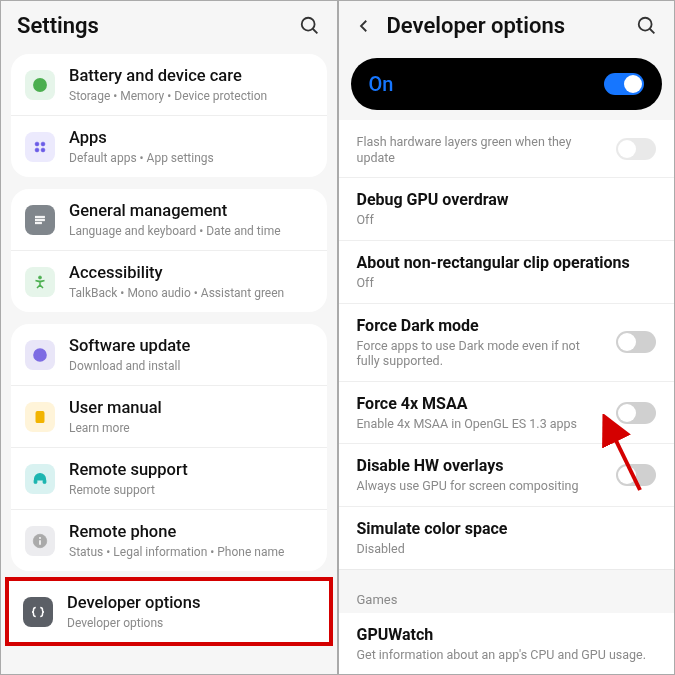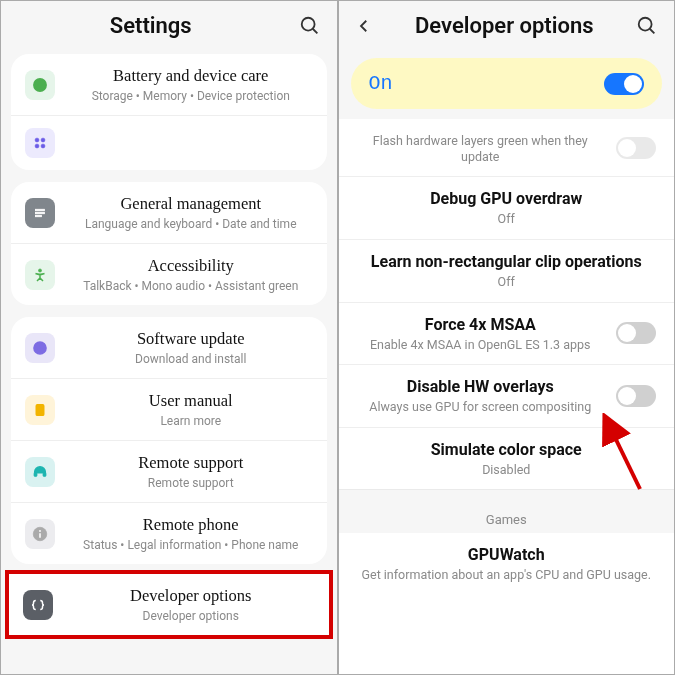--- a/index.html
+++ b/index.html
@@ -11,21 +11,20 @@
     height: 675px;
   }
   .panel {
     background: #f6f6f6;
     width: 50%;
     height: 100%;
     border: 1px solid #aaa;
     overflow: hidden;
     display: flex;
     flex-direction: column;
-    text-align: center;
   }
   .panel:first-child { border-right: 1px solid #aaa; }
   .panel:last-child { border-left: 1px solid #aaa; }
   .header {
     display: flex;
     align-items: center;
     padding: 12px 16px 10px 16px;
     gap: 14px;
   }
   .header .back { width: 18px; height: 18px; flex-shrink:0;}
@@ -50,35 +49,35 @@
   }
   .row + .row { border-top: 1px solid #eee; }
   .icon-badge {
     width: 30px; height: 30px;
     border-radius: 8px;
     display:flex;align-items:center;justify-content:center;
     flex-shrink:0;
   }
   .icon-badge svg { width: 18px; height: 18px; }
   .row-text { flex:1; min-width:0; }
-  .row-title { font-size: 16.5px; color:#111; font-weight: 500; line-height: 1.25; font-family: Liberation Serif, serif; }
+  .row-title { font-size: 16.5px; color:#111; font-weight: 500; line-height: 1.25; }
   .row-sub { font-size: 12px; color:#8a8a8a; margin-top: 2px; line-height: 1.2; }
   .highlight-box {
     border: 4px solid #d40000;
     margin: 0 4px 4px 4px;
     background:#fff;
     border-radius: 0;
   }
   
   .master-toggle {
-    background:#fef9c3;
+    background:#000000;
     border-radius: 26px;
     margin: 10px 12px;
     padding: 14px 18px;
-    display:flex;align-items:center;justify-content:space-between;font-family:Liberation Mono, monospace;
+    display:flex;align-items:center;justify-content:space-between;
   }
   .master-toggle .lbl { color:#1676ff; font-size: 20px; font-weight: 500; }
   .toggle {
     width: 40px; height: 22px;
     background:#d0d0d0;
     border-radius: 11px;
     position: relative;
     flex-shrink:0;
   }
   .toggle::after {
@@ -149,20 +148,24 @@
     </div>
     <div class="row">
       <span class="icon-badge bg-purple-light">
         <svg viewBox="0 0 24 24">
             <circle cx="8" cy="8" r="2.5" class="fg-purple"></circle>
             <circle cx="16" cy="8" r="2.5" class="fg-purple"></circle>
             <circle cx="8" cy="16" r="2.5" class="fg-purple"></circle>
             <circle cx="16" cy="16" r="2.5" class="fg-purple"></circle>
           </svg>
       </span>
+      <div class="row-text">
+        <div class="row-title">Apps</div>
+        <div class="row-sub">Default apps  •  App settings</div>
+      </div>
     </div>
   </div>
 
   <div class="group">
     <div class="row">
       <span class="icon-badge bg-slate">
         <svg viewBox="0 0 24 24">
             <rect x="6" y="7" width="12" height="2" class="fg-white"></rect>
             <rect x="6" y="11" width="12" height="2" class="fg-white"></rect>
             <rect x="6" y="15" width="8" height="2" class="fg-white"></rect>
@@ -289,25 +292,32 @@
 
     <div class="opt">
       <div class="opt-text">
         <div class="opt-title">Debug GPU overdraw</div>
         <div class="opt-sub">Off</div>
       </div>
     </div>
 
     <div class="opt">
       <div class="opt-text">
-        <div class="opt-title">Learn non-rectangular clip operations</div>
+        <div class="opt-title">About non-rectangular clip operations</div>
         <div class="opt-sub">Off</div>
       </div>
     </div>
 
+    <div class="opt">
+      <div class="opt-text">
+        <div class="opt-title">Force Dark mode</div>
+        <div class="opt-sub">Force apps to use Dark mode even if not fully supported.</div>
+      </div>
+      <span class="toggle"></span>
+    </div>
 
     <div class="opt">
       <div class="opt-text">
         <div class="opt-title">Force 4x MSAA</div>
         <div class="opt-sub">Enable 4x MSAA in OpenGL ES 1.3 apps</div>
       </div>
       <span class="toggle"></span>
     </div>
 
     <div class="opt">

